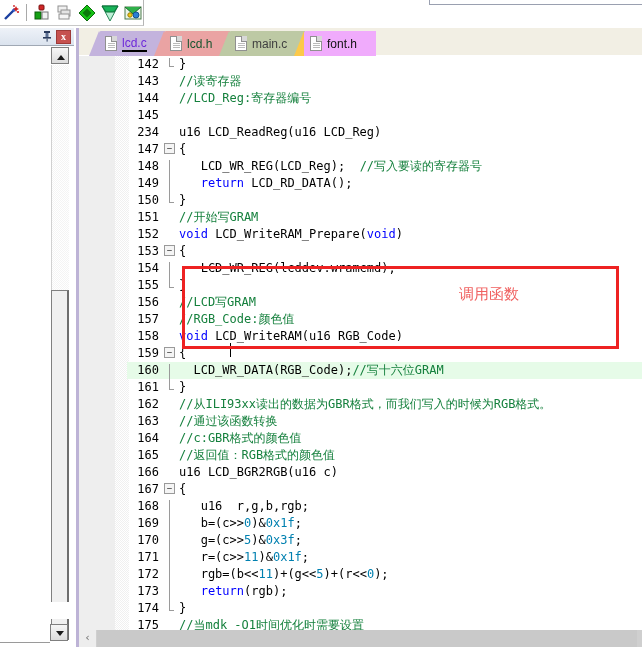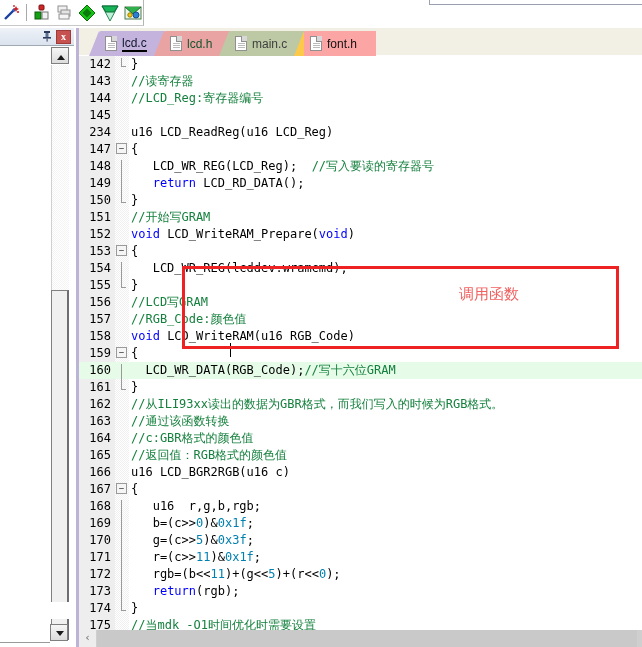--- a/index.html
+++ b/index.html
@@ -175,20 +175,21 @@
     background: #f8f8f8;
     background-image: repeating-conic-gradient(#f0f0f0 0% 25%, #ffffff 0% 50%);
     background-size: 2px 2px;
   }
   #codelines {
     position: absolute; left: 0; top: 0;
     width: 563px; height: 574px;
     font-family: "DejaVu Sans Mono", monospace;
     font-size: 12px;
     line-height: 17px;
+    padding-left: 48px;
   }
   .cline {
     position: relative;
     height: 17px;
     white-space: pre;
     display: block;
   }
   .cline .ln {
     position: absolute; left: 0; top: 0;
     width: 32px; text-align: right;
@@ -362,31 +363,31 @@
     <div id="lp-divider"></div>
     <div id="lp-down"></div>
     <div id="lp-bottomline"></div>
   </div>
 
   <div id="editor">
 
     <div id="tabstrip">
         <div class="tab active" style="left: 20px; width: 66px; background: rgb(195, 179, 221); color: rgb(195, 179, 221);">
           <span class="tab-ico"></span>
-          <span class="tab-label" style="color: #0f172a;">lcd.c</span>
+          <span class="tab-label" style="color: #6d28d9;">lcd.c</span>
         </div>
         <div class="tab" style="left: 85px; width: 66px; background: rgb(234, 163, 163); color: rgb(234, 163, 163);">
           <span class="tab-ico"></span>
           <span class="tab-label" style="color: #14532d;">lcd.h</span>
         </div>
         <div class="tab" style="left: 150px; width: 76px; background: rgb(189, 201, 164); color: rgb(189, 201, 164);">
           <span class="tab-ico"></span>
           <span class="tab-label" style="color: #404040;">main.c</span>
         </div>
-        <div class="tab" style="left: 225px; width: 72px; background: #fca5a5; color: rgb(252, 201, 74);">
+        <div class="tab" style="left: 225px; width: 72px; background: #f0abfc; color: rgb(252, 201, 74);">
           <span class="tab-ico"></span>
           <span class="tab-label" style="color: rgb(17, 17, 17);">font.h</span>
         </div>
       </div>
 
     <div id="codewrap">
       <div id="gutter"></div>
       <div id="foldcol"></div>
       <div id="codelines">
           <div class="cline"><span class="ln">142</span><span class="fold end"></span><span class="code">}</span></div>

